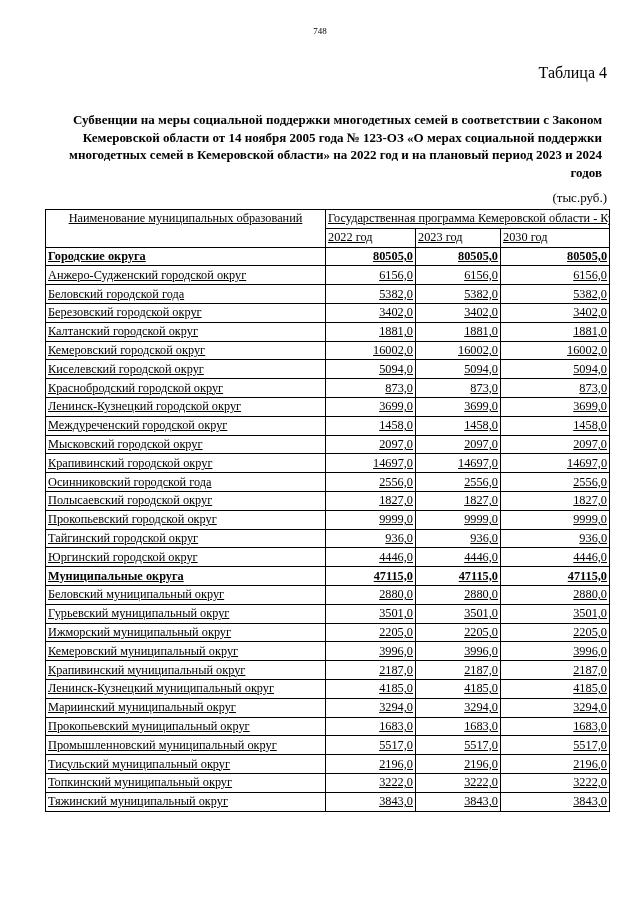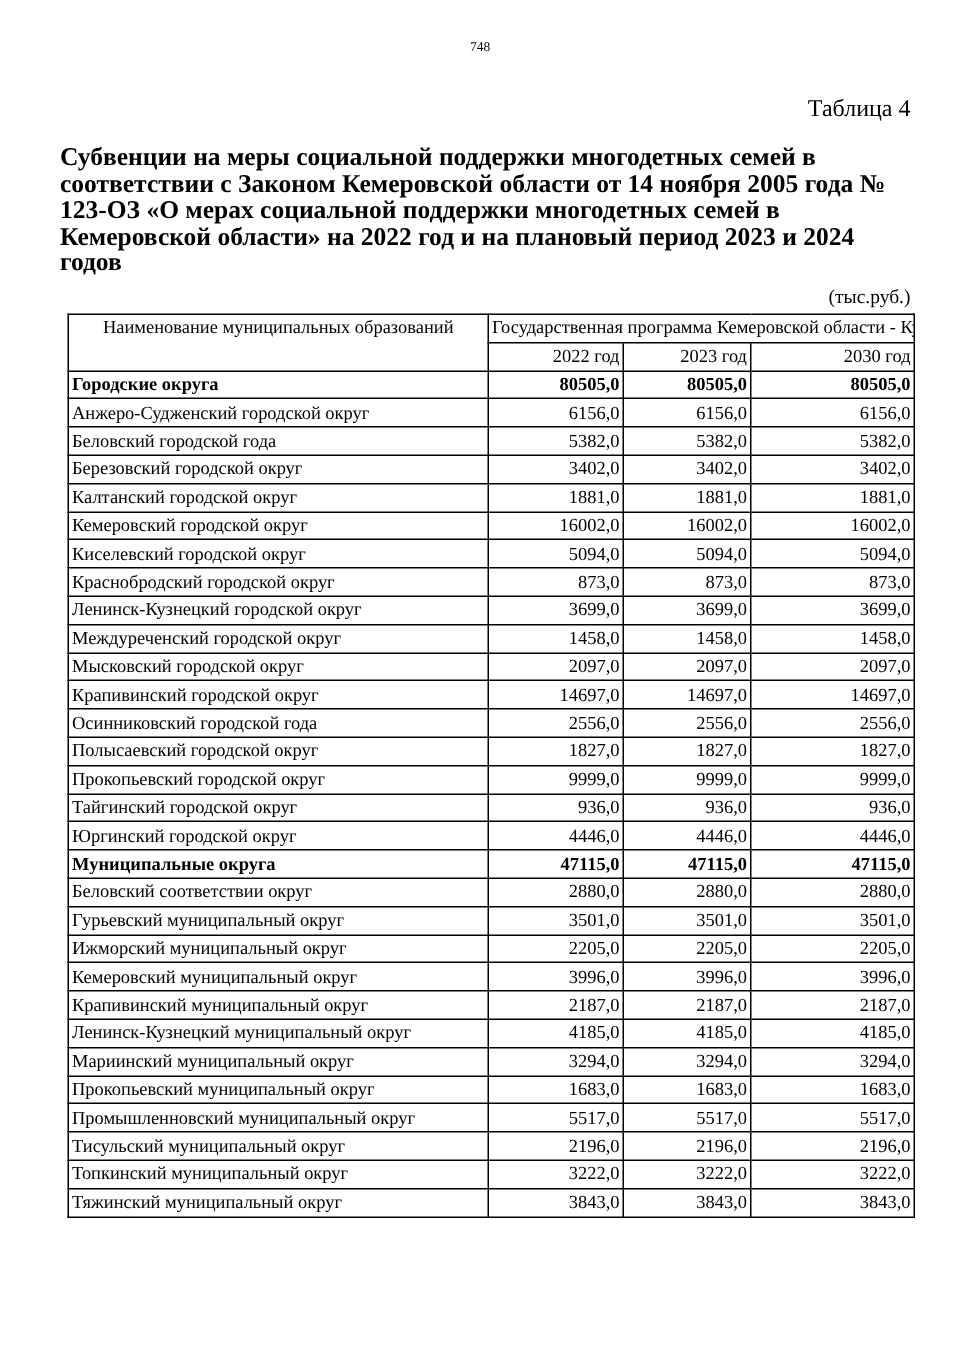--- a/index.html
+++ b/index.html
@@ -9,42 +9,43 @@
   }
   .page-number {
     position: absolute; top: 26px; left: 0; width: 640px; text-align: center;
     font-size: 9px;
     font-family: Liberation Serif, serif;
   }
   .table-label {
     position: absolute; top: 64px; right: 33px; font-size: 16px;
   }
   .doc-title {
-    position: absolute; top: 96px; left: 40px; width: 562px; text-align: left;
-    font-size: 17px; font-weight: bold; line-height: 17.5px;
+    position: absolute; top: 111px; left: 40px; width: 562px; text-align: right;
+    font-size: 13px; font-weight: bold; line-height: 17.5px;
   }
   .units {
     position: absolute; top: 190px; right: 33px; font-size: 13px;
   }
   table.data {
     position: absolute; top: 209px; left: 45px;
     border-collapse: collapse; table-layout: fixed; width: 564px;
     font-size: 12.3px;
+    text-decoration: underline;
   }
   table.data td, table.data th {
     border: 1px solid #000; padding: 0 2px; font-weight: normal;
     height: 17.8px; line-height: 17px; white-space: nowrap; overflow: hidden;
   }
   table.data col.c-name { width: 280px; }
   table.data col.c-y { width: 90px; }
   table.data col.c-y2 { width: 85px; }
   table.data col.c-y3 { width: 109px; }
   th.h-name { vertical-align: top; text-align: center; padding-top: 2px; }
   th.h-prog { text-align: center; line-height: 18px; white-space: normal; padding: 1px 4px; height: 54px; vertical-align: top; }
-  th.h-year { text-align: right; height: 19px; }
+  th.h-year { text-align: left; height: 19px; }
   td.name { text-align: left; padding-left: 3px; }
   td.num { text-align: right; padding-right: 1px; }
   tr.group td { font-weight: bold; margin-left: 35px; }
 </style>
 </head>
 <body>
 
 <div class="page-number">748</div>
 <div class="table-label">Таблица 4</div>
 <div class="doc-title">Субвенции на меры социальной поддержки многодетных семей в соответствии с Законом Кемеровской области от 14 ноября 2005 года № 123-ОЗ «О мерах социальной поддержки многодетных семей в Кемеровской области» на 2022 год и на плановый период 2023 и 2024 годов</div>
@@ -171,21 +172,21 @@
         <td class="num">4446,0</td>
         <td class="num">4446,0</td>
       </tr>
       <tr class="group">
         <td class="name">Муниципальные округа</td>
         <td class="num">47115,0</td>
         <td class="num">47115,0</td>
         <td class="num">47115,0</td>
       </tr>
       <tr>
-        <td class="name">Беловский соответствии округ</td>
+        <td class="name">Беловский муниципальный округ</td>
         <td class="num">2880,0</td>
         <td class="num">2880,0</td>
         <td class="num">2880,0</td>
       </tr>
       <tr>
         <td class="name">Гурьевский муниципальный округ</td>
         <td class="num">3501,0</td>
         <td class="num">3501,0</td>
         <td class="num">3501,0</td>
       </tr>

